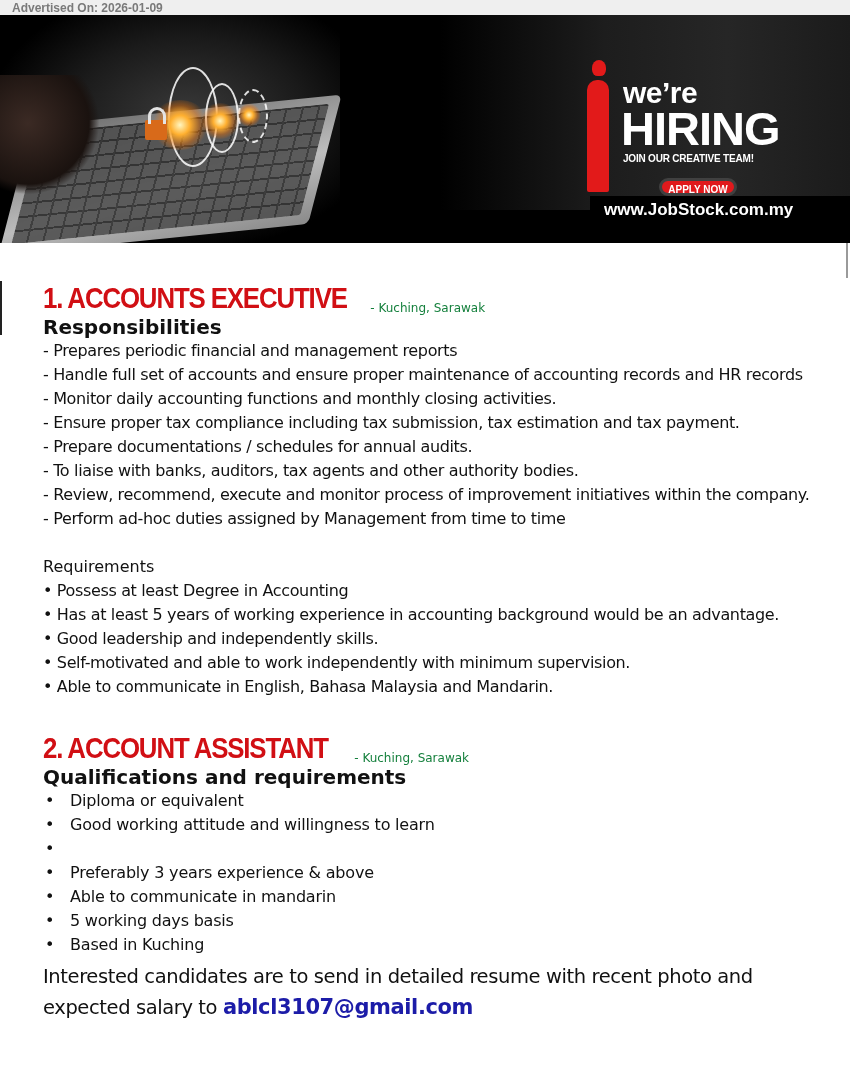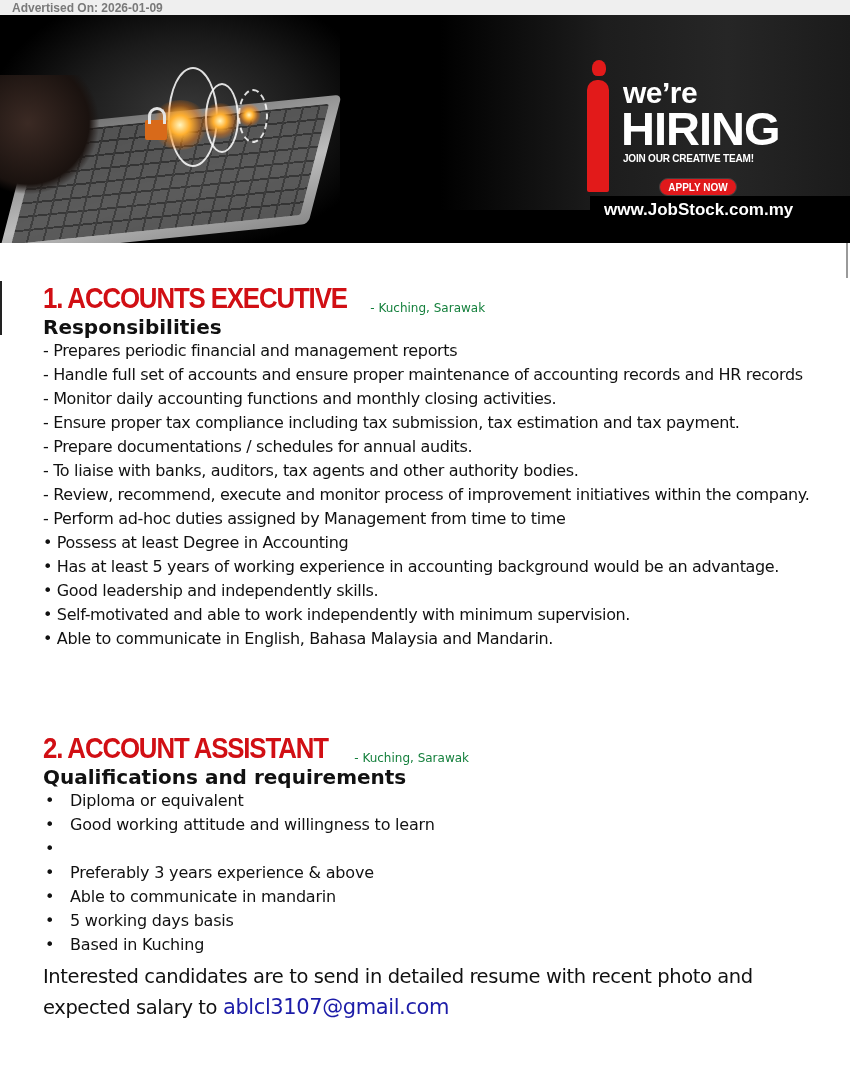--- a/index.html
+++ b/index.html
@@ -73,21 +73,21 @@
     position: absolute; left: 621px; top: 104px; color: #fff; font-weight: bold;
     font-size: 47px; line-height: 50px; letter-spacing: -1px;
   }
   .hiring-join {
     position: absolute; left: 623px; top: 153px; color: #fff; font-weight: bold;
     font-size: 10px; letter-spacing: -0.2px;
   }
   .apply-btn {
     position: absolute; left: 659px; top: 178px; width: 78px; height: 18px;
     background: #e0191c; color: #fff; border-radius: 9px; font-weight: bold;
-    font-size: 10px; line-height: 18px; text-align: center; border: 1px solid #404040;
+    font-size: 10px; line-height: 18px; text-align: center; border: 3px solid #404040;
     box-sizing: border-box;
   }
   .url-bar {
     position: absolute; left: 590px; top: 196px; width: 260px; height: 28px;
     background: #000; color: #fff; font-weight: bold; font-size: 17px;
     line-height: 28px; padding-left: 14px; box-sizing: border-box;
   }
   .right-rule {
     position: absolute; left: 846px; top: 243px; width: 2px; height: 35px; background: #9a9a9a;
   }
@@ -109,21 +109,21 @@
   .section-head { font-weight: bold; font-size: 20px; line-height: 24px; }
   .line { font-size: 16px; line-height: 24px; white-space: nowrap; letter-spacing: -0.35px; }
   .req-label { font-size: 16px; line-height: 24px; margin-top: 24px; }
   .job2 { position: absolute; left: 43px; top: 720px; width: 805px; font-family: "DejaVu Sans", sans-serif; }
   .bullet-row { display: flex; font-size: 16px; line-height: 24px; letter-spacing: -0.2px; }
   .bullet-row .dot { width: 25px; padding-left: 2px; }
   .footer-note {
     position: absolute; left: 43px; top: 962px; width: 800px;
     font-family: "DejaVu Sans", sans-serif; font-size: 19.5px; line-height: 30px; letter-spacing: -0.4px;
   }
-  .email { color: #1c1ca8; font-weight: normal; font-size: 21px; }
+  .email { color: #1c1ca8; font-weight: bold; font-size: 21px; }
 </style>
 </head>
 <body>
 
 <div class="adv-bar">Advertised On: 2026-01-09</div>
 
 <div class="banner">
   <div class="banner-photo">
     <div class="laptop">
         <div class="keys"></div>
@@ -158,20 +158,21 @@
   </div>
   <div class="section-head">Responsibilities</div>
   <div class="line">- Prepares periodic financial and management reports</div>
   <div class="line">- Handle full set of accounts and ensure proper maintenance of accounting records and HR records</div>
   <div class="line">- Monitor daily accounting functions and monthly closing activities.</div>
   <div class="line">- Ensure proper tax compliance including tax submission, tax estimation and tax payment.</div>
   <div class="line">- Prepare documentations / schedules for annual audits.</div>
   <div class="line">- To liaise with banks, auditors, tax agents and other authority bodies.</div>
   <div class="line">- Review, recommend, execute and monitor process of improvement initiatives within the company.</div>
   <div class="line">- Perform ad-hoc duties assigned by Management from time to time</div>
+  <div class="req-label">Requirements</div>
   <div class="line">• Possess at least Degree in Accounting</div>
   <div class="line">• Has at least 5 years of working experience in accounting background would be an advantage.</div>
   <div class="line">• Good leadership and independently skills.</div>
   <div class="line">• Self-motivated and able to work independently with minimum supervision.</div>
   <div class="line">• Able to communicate in English, Bahasa Malaysia and Mandarin.</div>
 </div>
 
 <div class="job2">
   <div class="job-title-row">
     <span class="job-title">2. ACCOUNT ASSISTANT</span>

